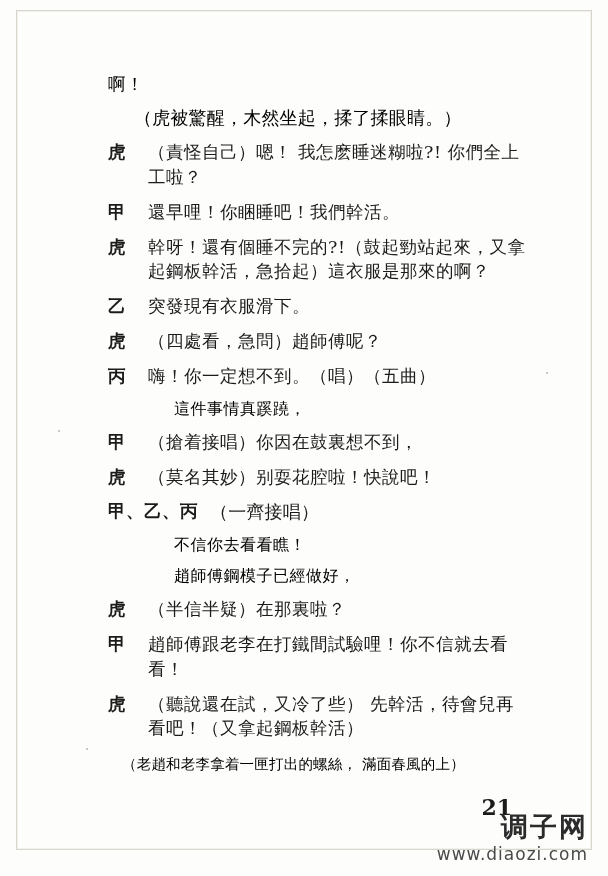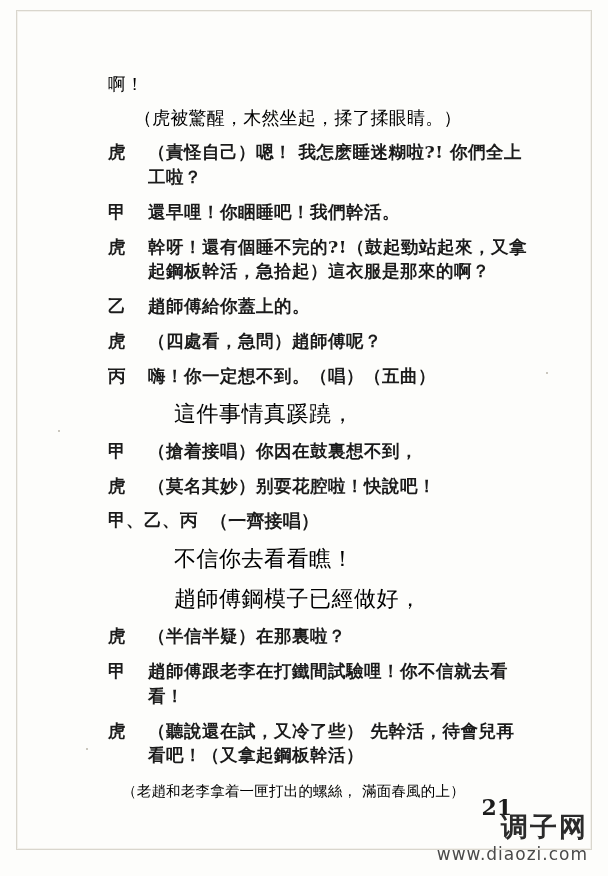--- a/index.html
+++ b/index.html
@@ -47,30 +47,29 @@
   .spk {
     flex: 0 0 auto;
     min-width: 30px;
     font-weight: 700;
     margin-right: 10px;
     white-space: nowrap;
   }
   .spk.wide { min-width: 92px; }
   .txt {
     flex: 1 1 auto;
-    font-weight: bold;
   }
   .stage {
     font-size: 18px;
     letter-spacing: 0.2px;
   }
   .sung {
     display: block;
     padding-left: 66px;
-    font-size: 22px;
+    font-size: 16px;
     margin-bottom: 10px;
     letter-spacing: 0.5px;
   }
   .indent-note {
     padding-left: 26px;
     font-size: 18px;
     margin-bottom: 10px;
   }
   .plain {
     margin-bottom: 10px;
@@ -147,21 +146,21 @@
       <span class="txt">還早哩！你睏睡吧！我們幹活。</span>
     </div>
 
     <div class="line">
       <span class="spk">虎</span>
       <span class="txt">幹呀！還有個睡不完的?!（鼓起勁站起來，又拿起鋼板幹活，急拾起）這衣服是那來的啊？</span>
     </div>
 
     <div class="line">
       <span class="spk">乙</span>
-      <span class="txt">趙師傅給你蓋上的。</span>
+      <span class="txt">突發現有衣服滑下。</span>
     </div>
 
     <div class="line">
       <span class="spk">虎</span>
       <span class="txt">（四處看，急問）趙師傅呢？</span>
     </div>
 
     <div class="line">
       <span class="spk">丙</span>
       <span class="txt">嗨！你一定想不到。（唱）（五曲）</span>

